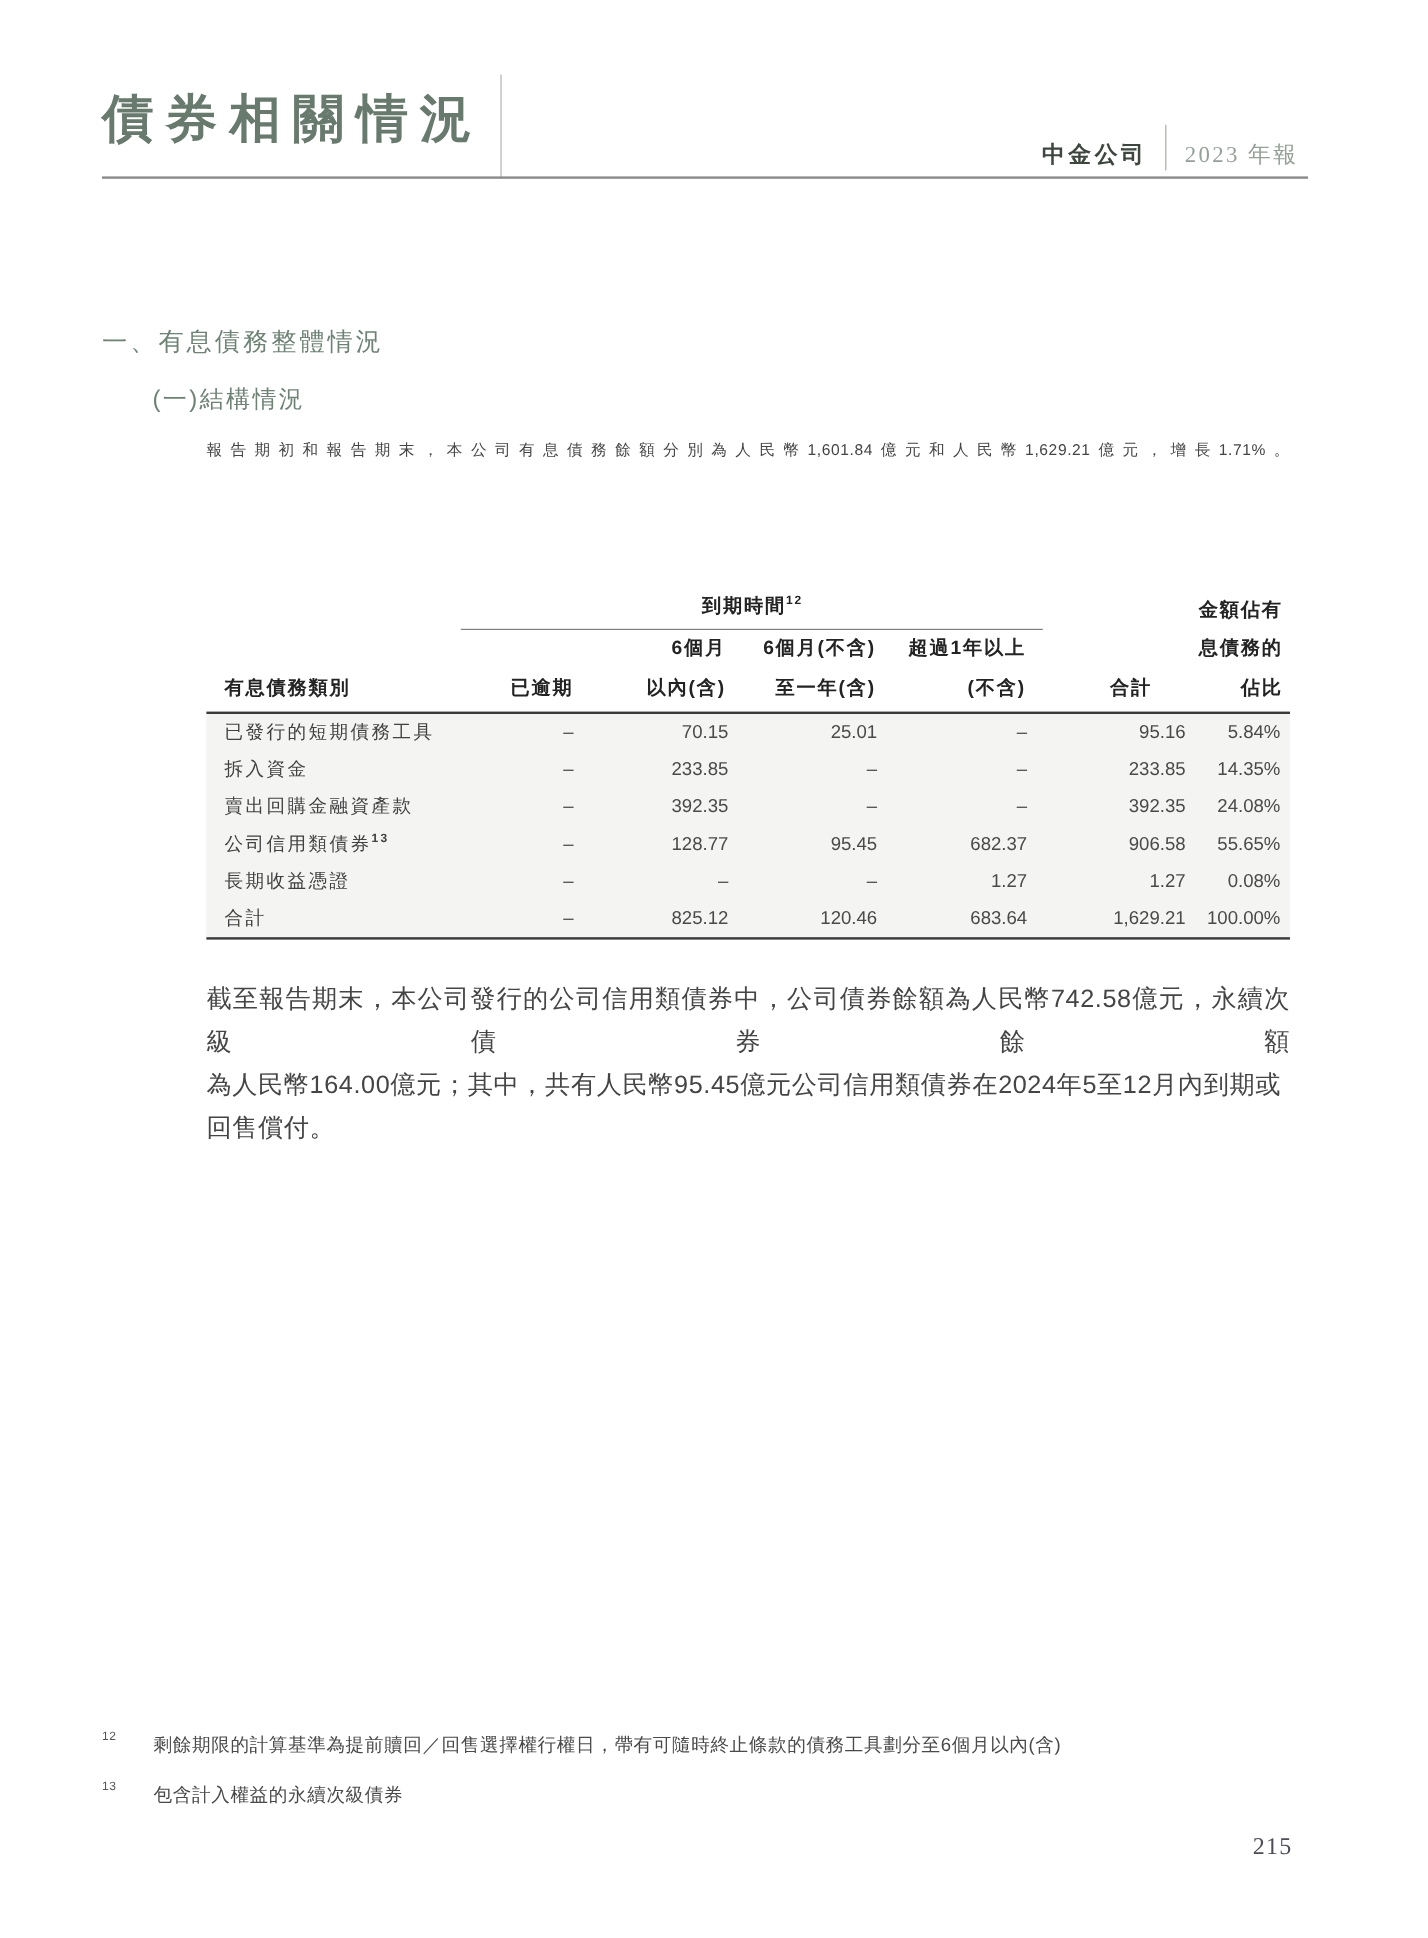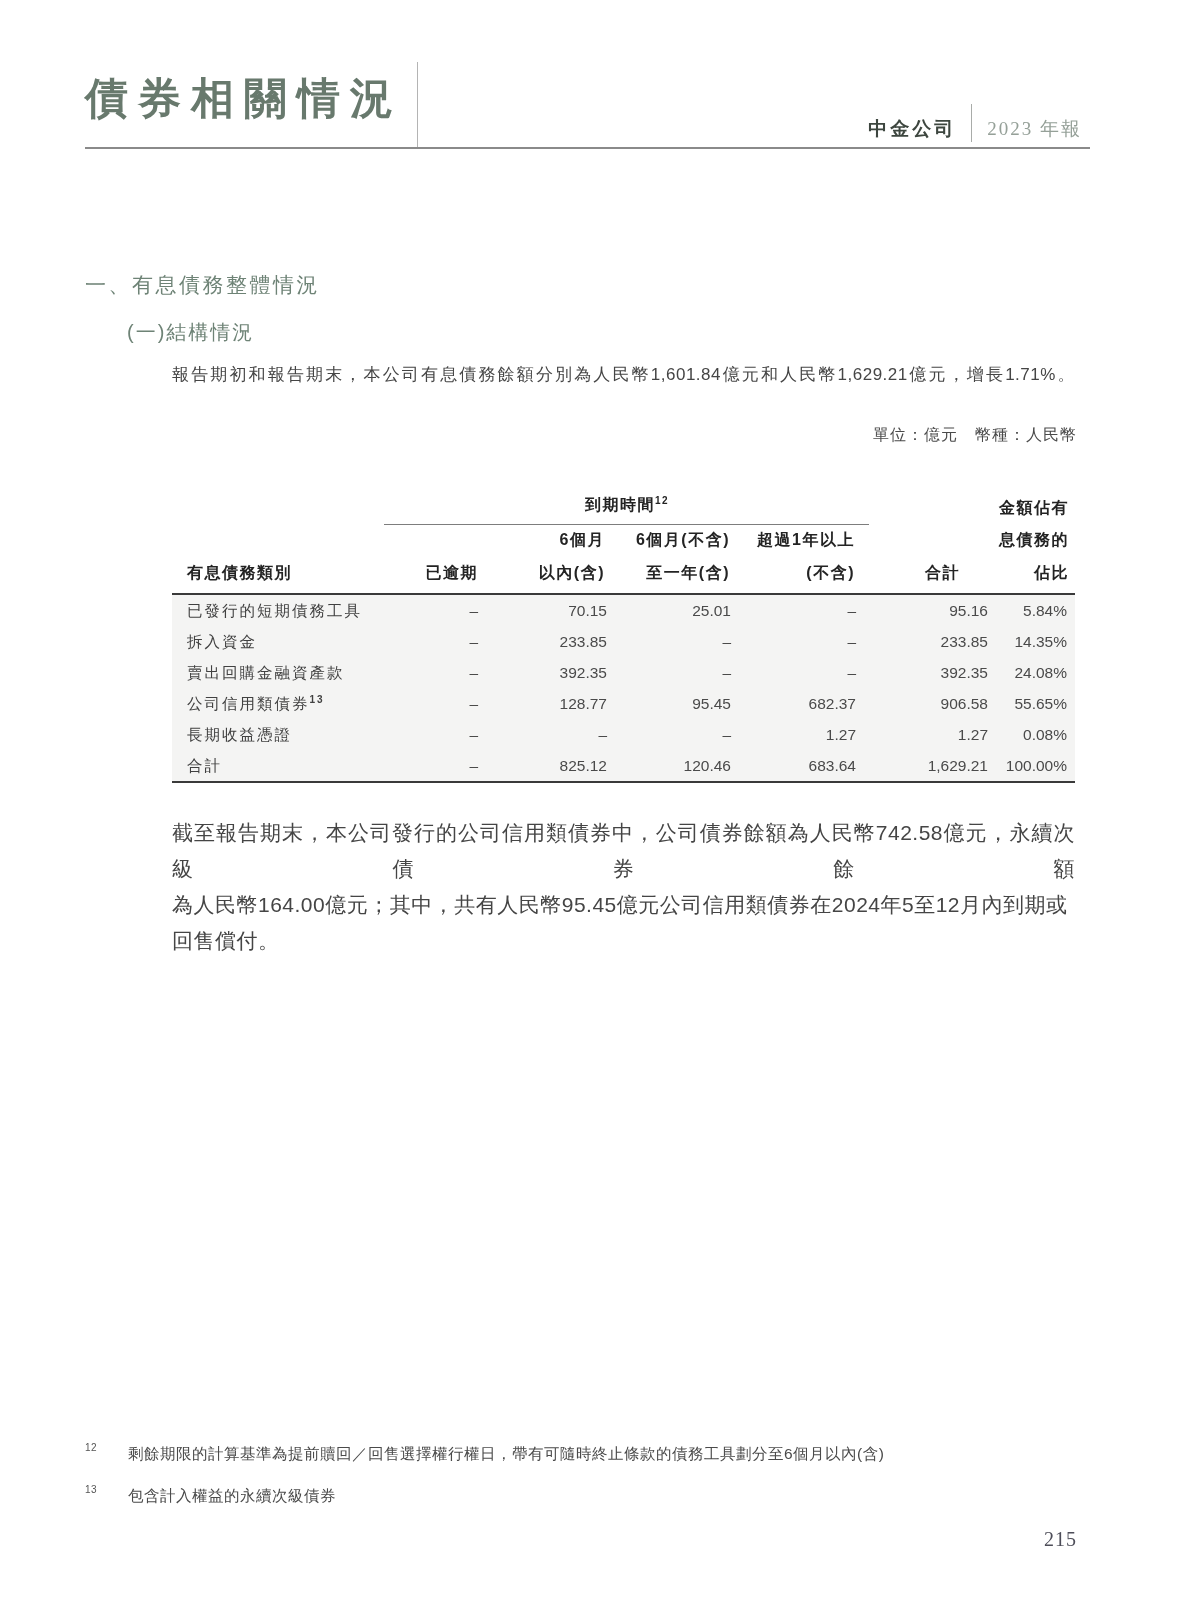--- a/index.html
+++ b/index.html
@@ -31,21 +31,21 @@
   
   .h1{
     position:absolute;left:85px;top:271px;font-size:21px;font-weight:400;
     letter-spacing:2.5px;color:var(--accent-green,#6e8376);white-space:nowrap;
   }
   .h2{
     position:absolute;left:127px;top:319px;font-size:20px;font-weight:500;
     letter-spacing:2px;color:var(--accent-green,#6e8376);white-space:nowrap;
   }
   .para1{
-    position:absolute;left:172px;top:362px;width:903px;font-size:17px;line-height:26px;
+    position:absolute;left:172px;top:362px;width:903px;font-size:13px;line-height:26px;
     letter-spacing:0.5px;text-align:justify;text-align-last:justify;color:#454545;
   }
   .unit-note{
     position:absolute;left:172px;top:425px;width:905px;font-size:16px;letter-spacing:1px;
     text-align:right;color:#4a4a4a;
   }
   
   .thead{position:absolute;left:172px;top:487px;width:903px;height:107px;font-size:16px;color:#232323;}
   .thead .cell{position:absolute;font-weight:700;letter-spacing:1.5px;white-space:nowrap;}
   .th-group{position:absolute;left:213px;top:8px;width:484px;text-align:center;font-weight:700;letter-spacing:1.5px;}
@@ -99,21 +99,20 @@
   <div class="brand">
     <span class="company">中金公司</span>
     <span class="brand-vrule"></span>
     <span class="edition">2023 年報</span>
   </div>
   <div class="header-rule"></div>
 
   <div class="h1">一、有息債務整體情況</div>
   <div class="h2">(一)結構情況</div>
   <div class="para1">報告期初和報告期末，本公司有息債務餘額分別為人民幣1,601.84億元和人民幣1,629.21億元，增長1.71%。</div>
-  <div class="unit-note">單位：億元　幣種：人民幣</div>
 
   <div class="thead">
     <div class="th-group"><span>到期時間</span><sup>12</sup></div>
     <div class="group-line"></div>
     <div class="cell th-ratio1">金額佔有</div>
     <div class="cell th-ratio2">息債務的</div>
     <div class="cell th-ratio3">佔比</div>
     <div class="cell th-m6a">6個月</div>
     <div class="cell th-m6b">以內(含)</div>
     <div class="cell th-m61ya">6個月(不含)</div>

